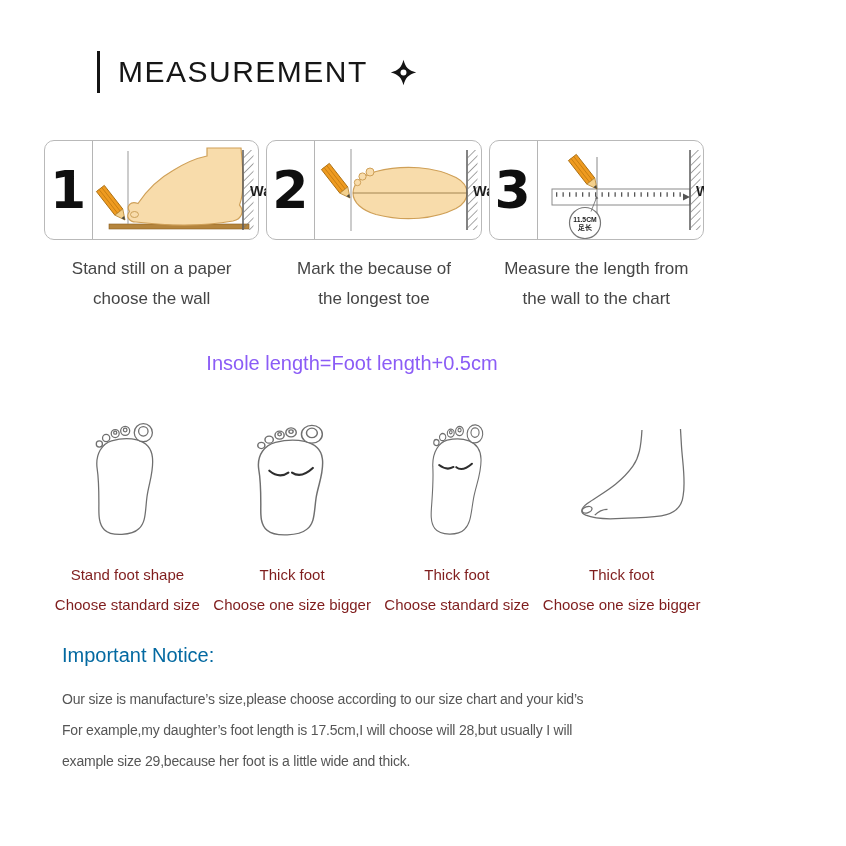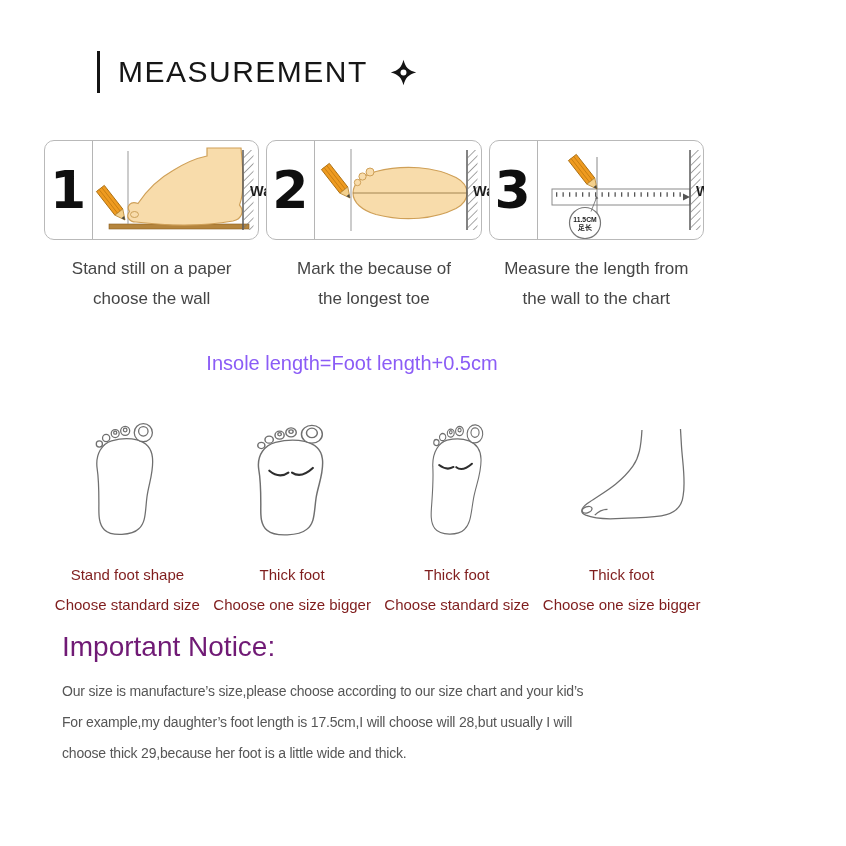--- a/index.html
+++ b/index.html
@@ -25,21 +25,21 @@
   .scap{width:244px;text-align:center;font-size:17px;line-height:30px;color:#454545;}
   
   .formula{margin-top:36px;text-align:center;font-size:20px;line-height:26px;color:#8b5cf6;}
   
   .feet{display:flex;margin:34px 0 0 45px;}
   .fcell{width:189px;display:flex;justify-content:center;}
   .fcell svg{width:150px;height:136px;}
   .feet-caps{display:flex;margin:14px 0 0 45px;}
   .fcap{width:189px;text-align:center;font-size:15px;line-height:30px;color:#7f1d1d;white-space:nowrap;}
   
-  .notice-title{margin:12px 0 0 62px;font-size:28px;line-height:30px;color:#701a75;}
+  .notice-title{margin:20px 0 0 62px;font-size:20px;line-height:30px;color:#0369a1;}
   .notice-lines{margin:14px 0 0 62px;font-size:14px;line-height:31px;color:#565656;letter-spacing:-0.2px;}
   .nline{white-space:nowrap;}
 </style>
 </head>
 <body>
 
 <svg width="0" height="0" style="position:absolute" aria-hidden="true">
   <defs>
     <pattern id="hatch" width="5.5" height="5.5" patternUnits="userSpaceOnUse" patternTransform="rotate(45)">
       <line x1="0" y1="0" x2="0" y2="5.5" stroke="#767676" stroke-width="1.3"></line>
@@ -198,16 +198,16 @@
     <div class="fcap">
       <div>Thick foot</div>
       <div>Choose one size bigger</div>
     </div>
   </section>
 
   <h2 class="notice-title" style="font-weight:400;">Important Notice:</h2>
   <div class="notice-lines">
     <div class="nline">Our size is manufacture’s size,please choose according to our size chart and your kid’s</div>
     <div class="nline">For example,my daughter’s foot length is 17.5cm,I will choose will 28,but usually I will</div>
-    <div class="nline">choose thick 29,because her foot is a little wide and thick.</div>
+    <div class="nline">example size 29,because her foot is a little wide and thick.</div>
   </div>
 
 </div>
 
 </body></html>

